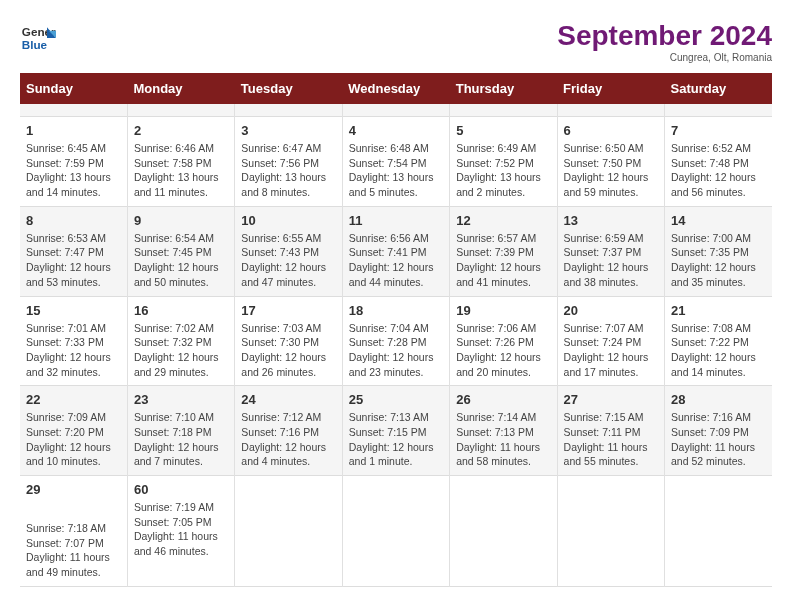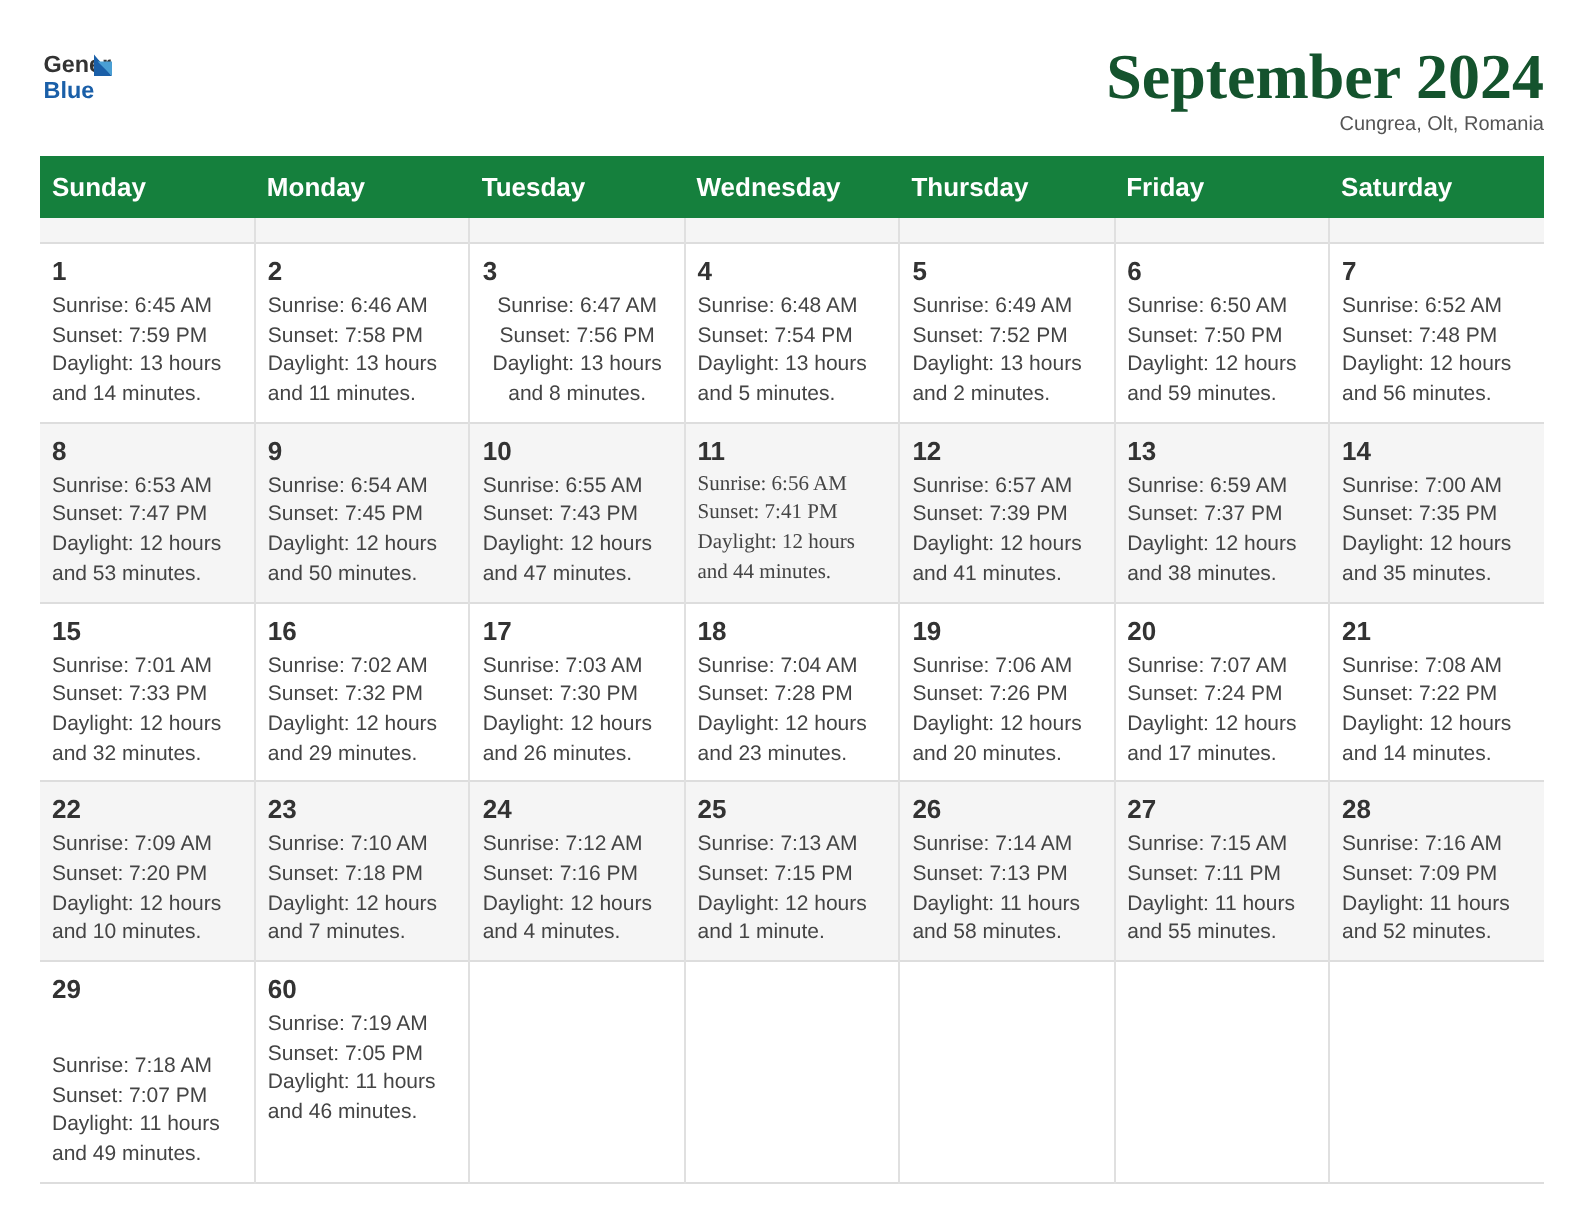--- a/index.html
+++ b/index.html
@@ -22,36 +22,35 @@
       gap: 6px;
     }
     .logo-icon {
       width: 36px;
       height: 36px;
     }
     .title-section {
       text-align: right;
     }
     .month-title {
-      font-size: 32px;
+      font-size: 28px;
       font-weight: bold;
-      color: #14532d;
-      font-family: Liberation Serif, serif;
+      color: #701a75;
     }
     .location {
       font-size: 10px;
       color: #555;
     }
     table {
       width: 100%;
       border-collapse: collapse;
       font-size: 11px;
     }
     thead tr {
-      background-color: #15803d;
+      background-color: #7f1d1d;
       color: white;
     }
     thead th {
       padding: 8px 6px;
       text-align: left;
       font-size: 13px;
       font-weight: bold;
     }
     tbody tr {
       border-bottom: 1px solid #ddd;
@@ -138,21 +137,21 @@
         </td>
         <td>
           <span class="day-number">2</span>
           <div class="day-info" style="white-space: pre-line;">Sunrise: 6:46 AM
 Sunset: 7:58 PM
 Daylight: 13 hours
 and 11 minutes.</div>
         </td>
         <td>
           <span class="day-number">3</span>
-          <div class="day-info" style="white-space: pre-line; text-align: center;">Sunrise: 6:47 AM
+          <div class="day-info" style="white-space: pre-line;">Sunrise: 6:47 AM
 Sunset: 7:56 PM
 Daylight: 13 hours
 and 8 minutes.</div>
         </td>
         <td>
           <span class="day-number">4</span>
           <div class="day-info" style="white-space: pre-line;">Sunrise: 6:48 AM
 Sunset: 7:54 PM
 Daylight: 13 hours
 and 5 minutes.</div>
@@ -196,21 +195,21 @@
         </td>
         <td>
           <span class="day-number">10</span>
           <div class="day-info" style="white-space: pre-line;">Sunrise: 6:55 AM
 Sunset: 7:43 PM
 Daylight: 12 hours
 and 47 minutes.</div>
         </td>
         <td>
           <span class="day-number">11</span>
-          <div class="day-info" style="white-space: pre-line; font-family: Liberation Serif, serif;">Sunrise: 6:56 AM
+          <div class="day-info" style="white-space: pre-line;">Sunrise: 6:56 AM
 Sunset: 7:41 PM
 Daylight: 12 hours
 and 44 minutes.</div>
         </td>
         <td>
           <span class="day-number">12</span>
           <div class="day-info" style="white-space: pre-line;">Sunrise: 6:57 AM
 Sunset: 7:39 PM
 Daylight: 12 hours
 and 41 minutes.</div>

